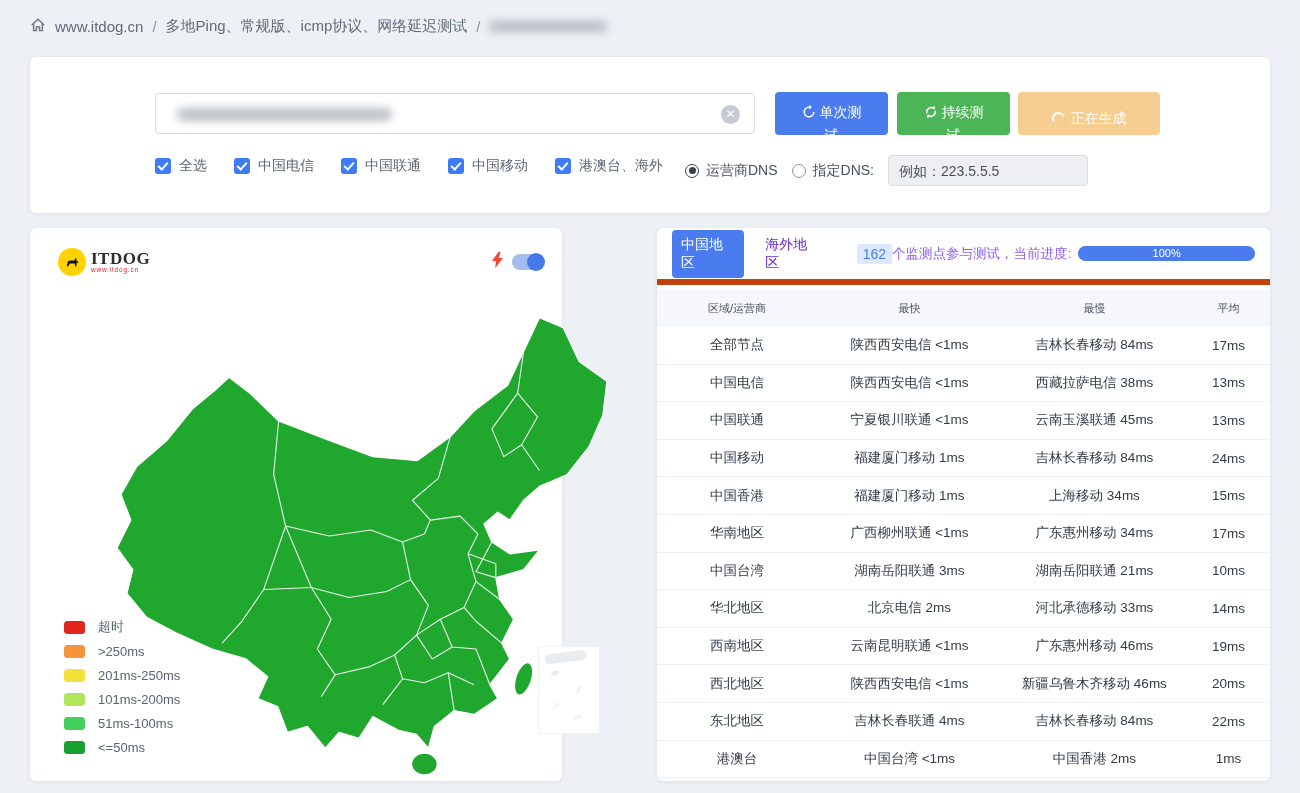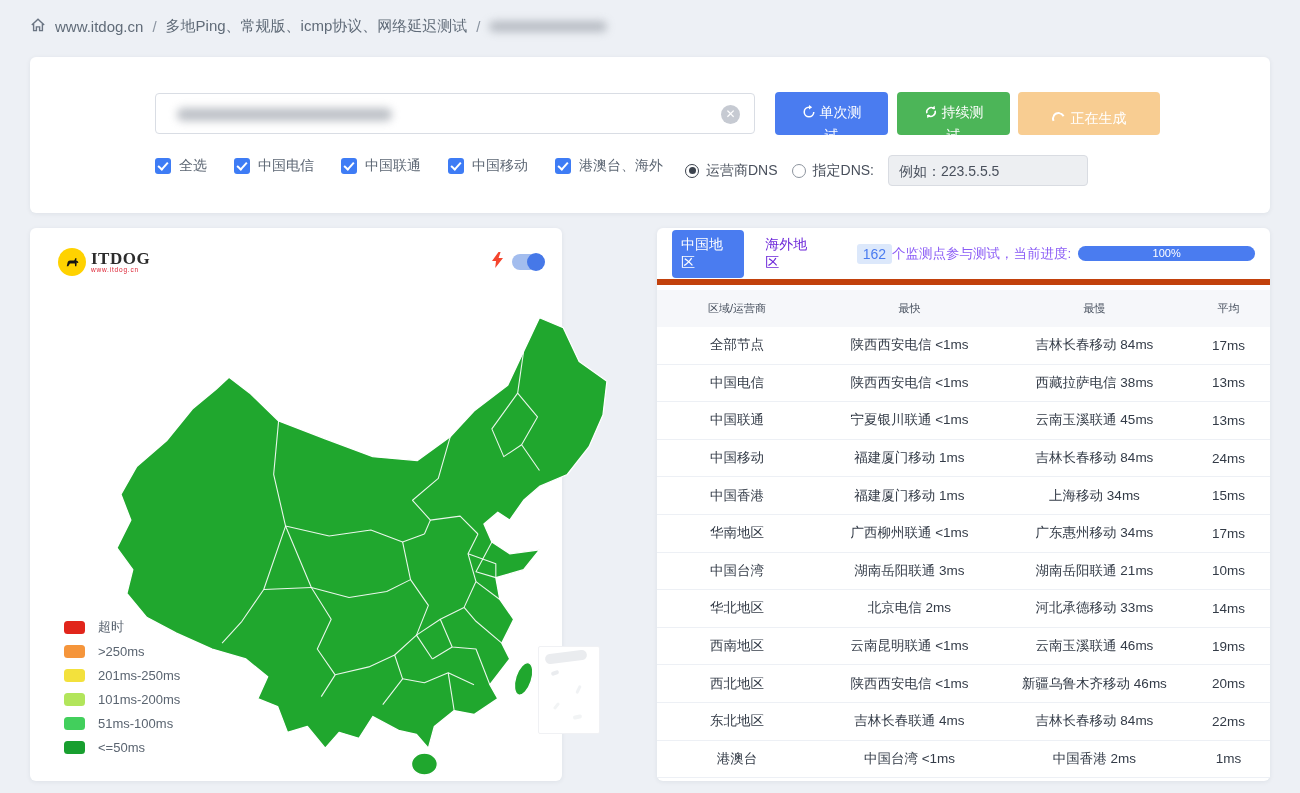--- a/index.html
+++ b/index.html
@@ -331,21 +331,21 @@
       <div class="trow">
         <span>华北地区</span>
         <span>北京电信 2ms</span>
         <span>河北承德移动 33ms</span>
         <span>14ms</span>
       </div>
 
       <div class="trow">
         <span>西南地区</span>
         <span>云南昆明联通 &lt;1ms</span>
-        <span>云南玉溪联通 46ms</span>
+        <span>广东惠州移动 46ms</span>
         <span>19ms</span>
       </div>
 
       <div class="trow">
         <span>西北地区</span>
         <span>陕西西安电信 &lt;1ms</span>
         <span>新疆乌鲁木齐移动 46ms</span>
         <span>20ms</span>
       </div>
 

